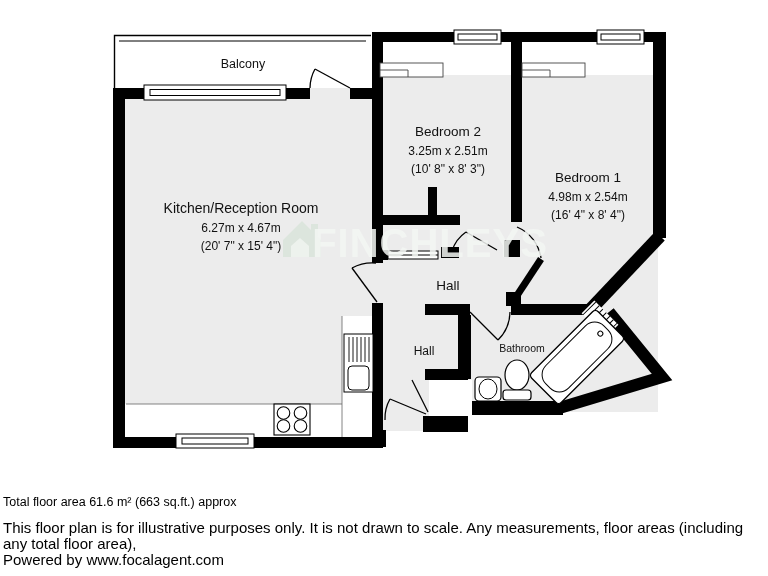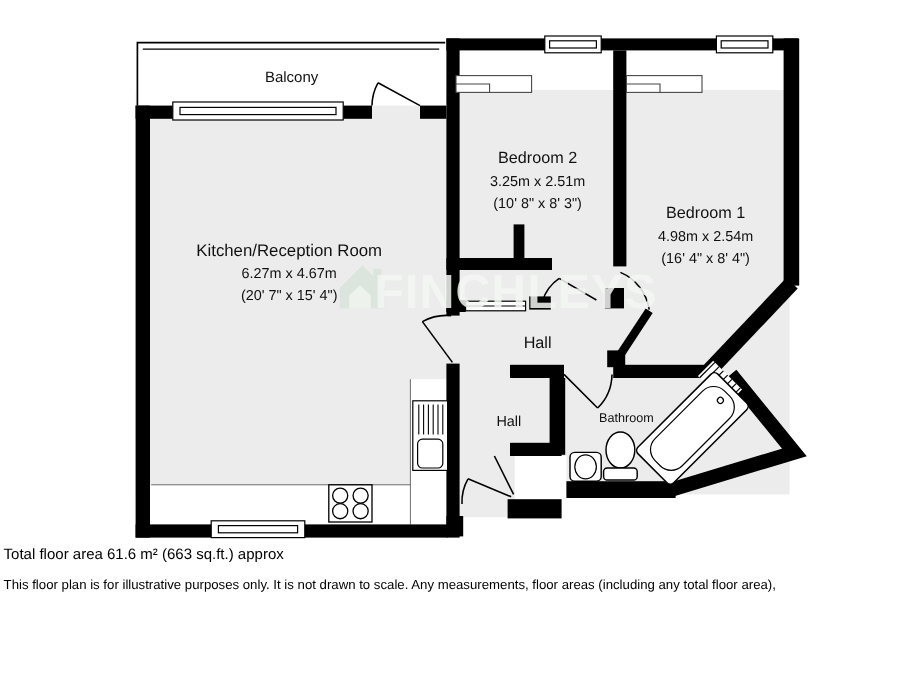--- a/index.html
+++ b/index.html
@@ -8,22 +8,22 @@
   .room-name{font-size:14px;fill:#111;}
   .room-name-sm{font-size:13.5px;fill:#111;}
   .dims{font-size:12px;fill:#111;}
   .hall-lg{font-size:13.5px;fill:#111;}
   .hall-sm{font-size:12px;fill:#111;}
   .bath{font-size:10.5px;fill:#111;}
   .balc{font-size:12.5px;fill:#111;}
   svg text{text-anchor:middle;}
   .wm-text{font-size:40px;font-weight:bold;letter-spacing:1px;fill:#f4f7f4;opacity:0.85;}
   #footer{position:absolute;left:3px;top:455px;width:762px;color:#000;}
-  #area-line{font-size:12.5px;margin-bottom:11px;}
-  #disclaimer{font-size:11px;line-height:16px;}
+  #area-line{font-size:12.5px;margin-bottom:11px;margin-top:40px;}
+  #disclaimer{font-size:15px;line-height:16px;}
 </style>
 </head>
 <body>
 
 <svg id="plan" width="768" height="576" viewBox="0 0 768 576">
 
   <g>
     <rect x="113" y="75" width="545" height="337" fill="#ececec"></rect>
     <rect x="382" y="318" width="78" height="113" fill="#ececec"></rect>
     <rect x="113" y="35" width="259" height="53" fill="#ffffff"></rect>
@@ -209,14 +209,15 @@
     <text class="hall-lg" x="448" y="290">Hall</text>
     <text class="hall-sm" x="424" y="355">Hall</text>
     <text class="bath" x="522" y="352">Bathroom</text>
   </g>
 </svg>
 
 <div id="footer">
   <div id="area-line">Total floor area 61.6 m² (663 sq.ft.) approx</div>
   <div id="disclaimer">
     <div>This floor plan is for illustrative purposes only. It is not drawn to scale. Any measurements, floor areas (including any total floor area),</div>
+    <div>Powered by www.focalagent.com</div>
   </div>
 </div>
 
 </body></html>

